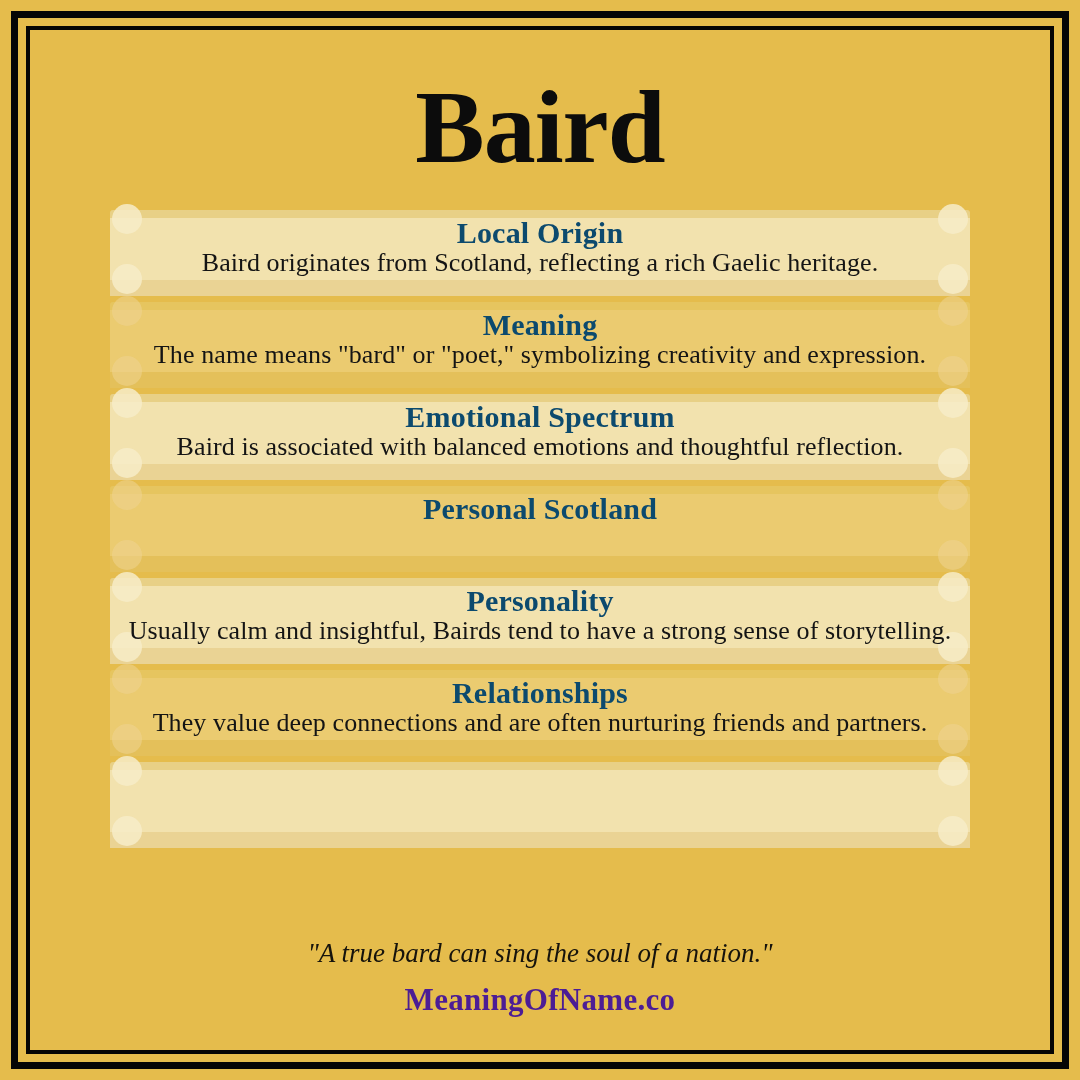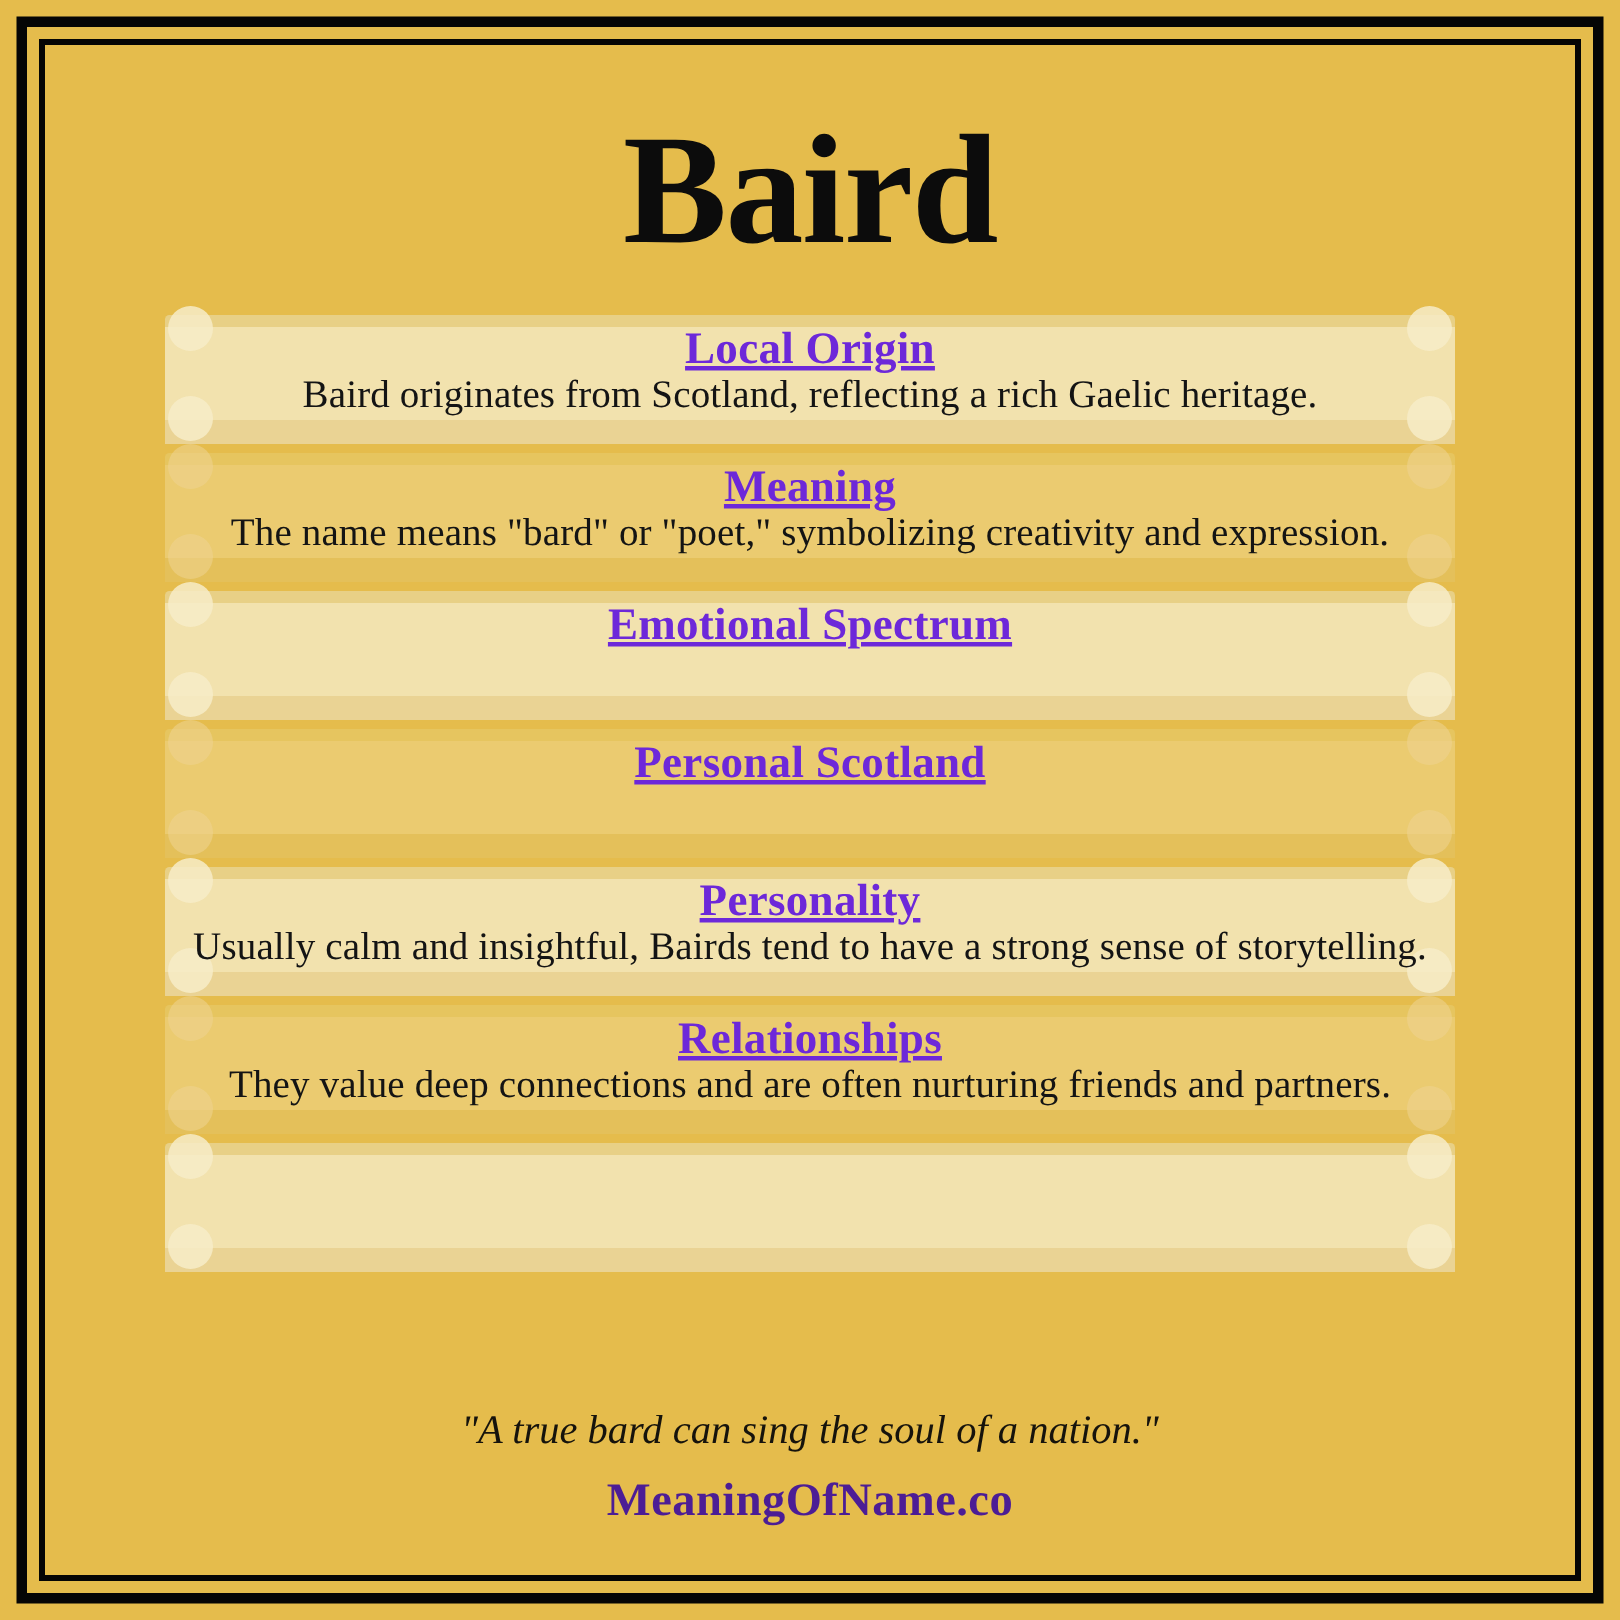--- a/index.html
+++ b/index.html
@@ -104,25 +104,24 @@
   
   .card-text{
     position:absolute;
     left:0; right:0; top:0;
     text-align:center;
     z-index:3;
   }
   .card-title{
     font-size:30px;
     font-weight:bold;
-    color:#6d28d9;
+    color:#0c4a6e;
     line-height:1;
     padding-top:8px;
     letter-spacing:.2px;
-    text-decoration:underline;
   }
   .card-desc{
     font-size:26px;
     color:#141414;
     line-height:1;
     margin-top:2px;
     letter-spacing:.1px;
   }
 
   
@@ -181,20 +180,21 @@
     </div>
 
     <div class="card light">
       <div class="card-body"></div>
       <span class="dot tl"></span>
       <span class="dot tr"></span>
       <span class="dot bl"></span>
       <span class="dot br"></span>
       <div class="card-text">
         <div class="card-title">Emotional Spectrum</div>
+        <div class="card-desc">Baird is associated with balanced emotions and thoughtful reflection.</div>
       </div>
     </div>
 
     <div class="card dark">
       <div class="card-body"></div>
       <span class="dot tl"></span>
       <span class="dot tr"></span>
       <span class="dot bl"></span>
       <span class="dot br"></span>
       <div class="card-text">

